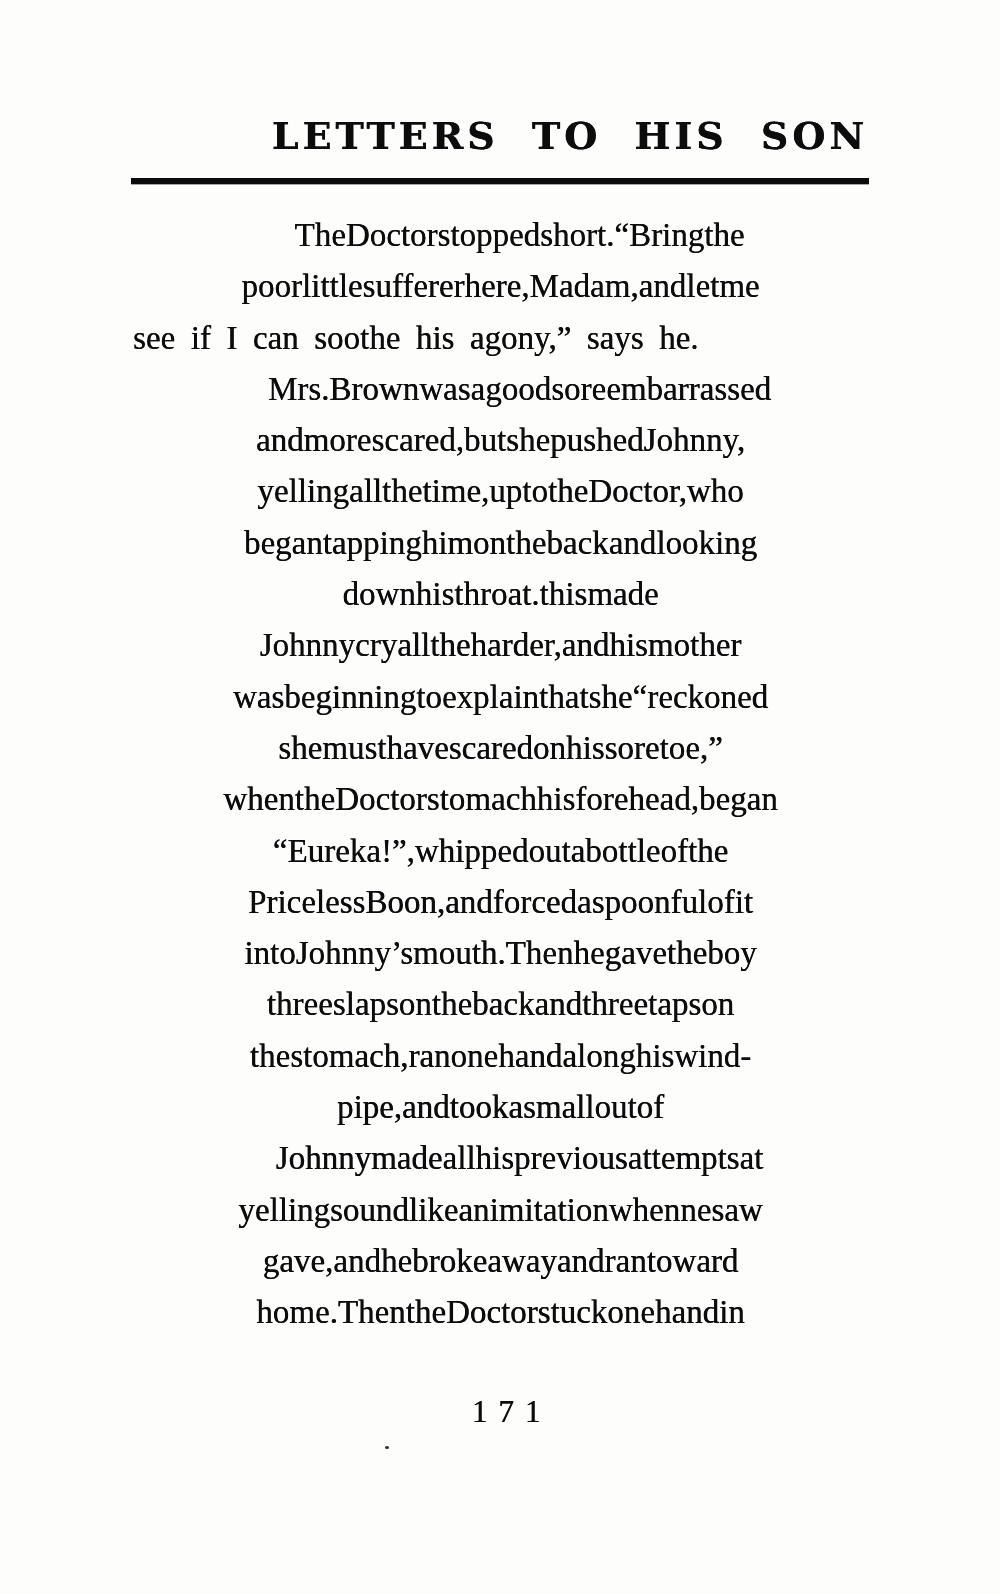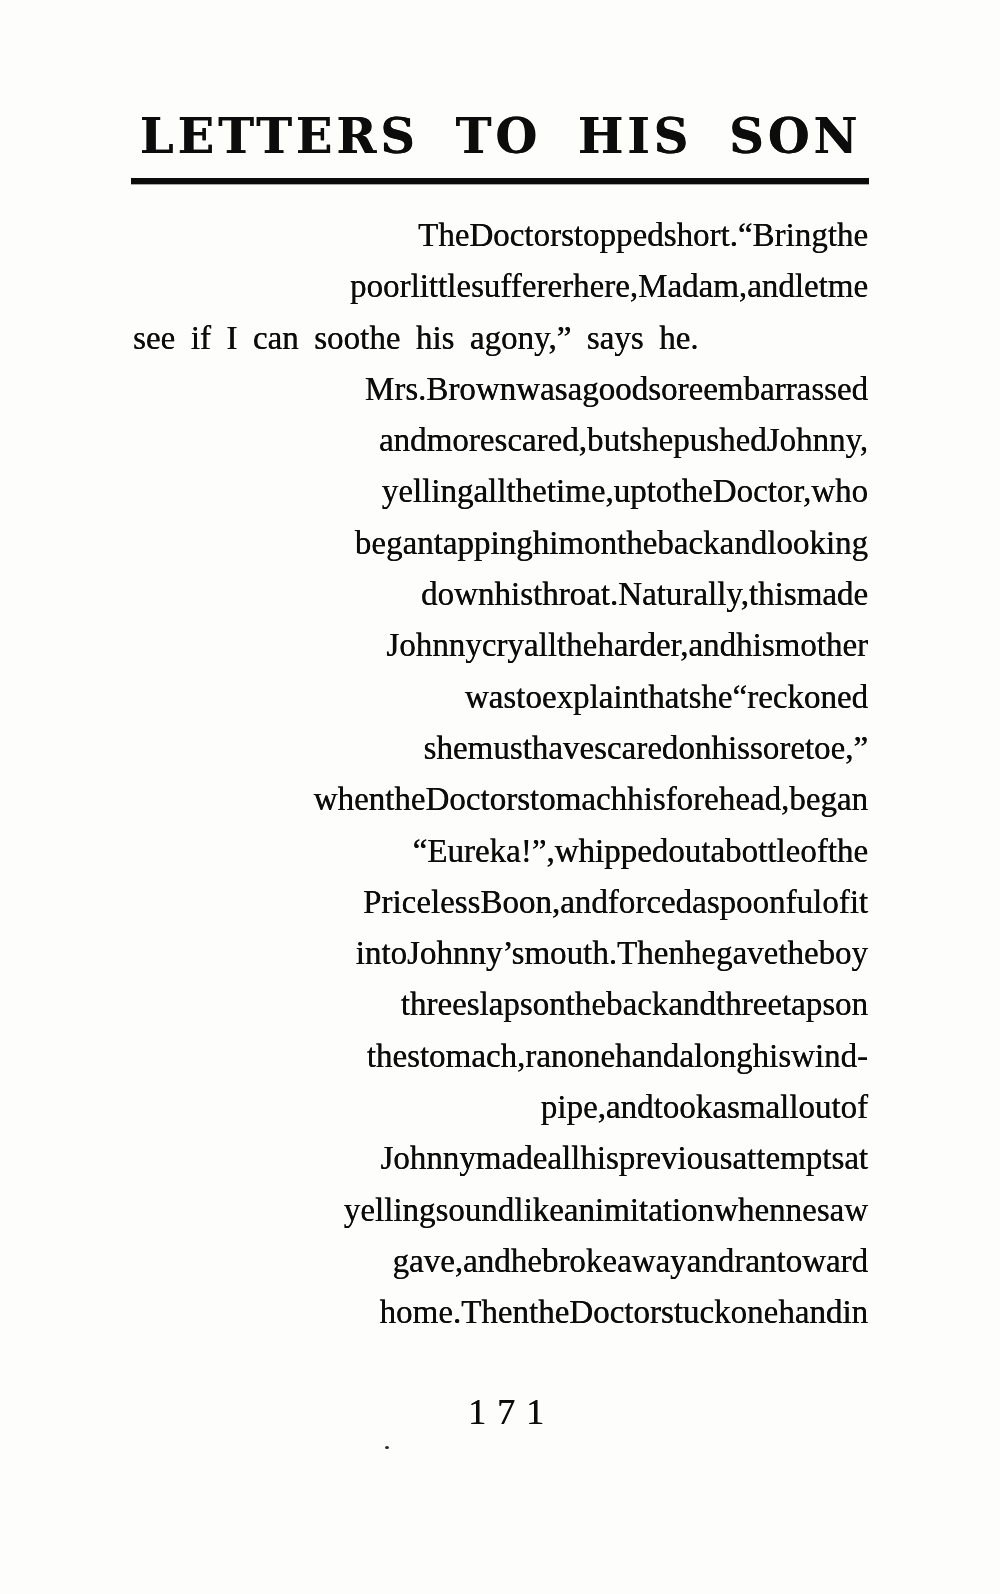--- a/index.html
+++ b/index.html
@@ -15,24 +15,24 @@
     background: #fdfdfc;
     color: #0c0c0c;
     font-family: "Liberation Serif", serif;
     overflow: hidden;
   }
   .running-head {
     position: absolute;
     top: 108px;
     left: 133px;
     width: 735px;
-    text-align: center;
+    text-align: right;
     font-family: "DejaVu Serif", serif;
     font-weight: 700;
-    font-size: 48px;
+    font-size: 38px;
     line-height: 56px;
     letter-spacing: 4px;
     word-spacing: 16px;
     white-space: nowrap;
     text-shadow: 0.4px 0 0 currentColor;
   }
   .head-rule {
     position: absolute;
     top: 178px;
     left: 131px;
@@ -49,35 +49,35 @@
     font-size: 33px;
     text-shadow: 0.35px 0 0 currentColor;
   }
   .line {
     height: 51.3px;
     line-height: 51.3px;
     white-space: nowrap;
   }
   .line.justify {
     display: flex;
-    justify-content: flex-end;
+    justify-content: center;
   }
   .line.indent {
     padding-left: 38px;
   }
   .line.plain {
     word-spacing: 0.22em;
   }
   .folio {
     position: absolute;
     top: 1392px;
     left: 133px;
     width: 735px;
     text-align: center;
-    font-size: 36px;
+    font-size: 31px;
     line-height: 40px;
     letter-spacing: 11px;
     padding-left: 11px; 
     text-shadow: 0.4px 0 0 currentColor;
   }
   .ink-speck {
     position: absolute;
     top: 1446px;
     left: 385px;
     width: 4px;
@@ -154,36 +154,36 @@
           <span>on</span>
           <span>the</span>
           <span>back</span>
           <span>and</span>
           <span>looking</span>
         </div>
         <div class="line justify">
           <span>down</span>
           <span>his</span>
           <span>throat.</span>
-          <span>Naturally,</span>
           <span>this</span>
           <span>made</span>
         </div>
         <div class="line justify">
           <span>Johnny</span>
           <span>cry</span>
           <span>all</span>
           <span>the</span>
           <span>harder,</span>
           <span>and</span>
           <span>his</span>
           <span>mother</span>
         </div>
         <div class="line justify">
           <span>was</span>
+          <span>beginning</span>
           <span>to</span>
           <span>explain</span>
           <span>that</span>
           <span>she</span>
           <span>“</span>
           <span>reckoned</span>
         </div>
         <div class="line justify">
           <span>she</span>
           <span>must</span>

